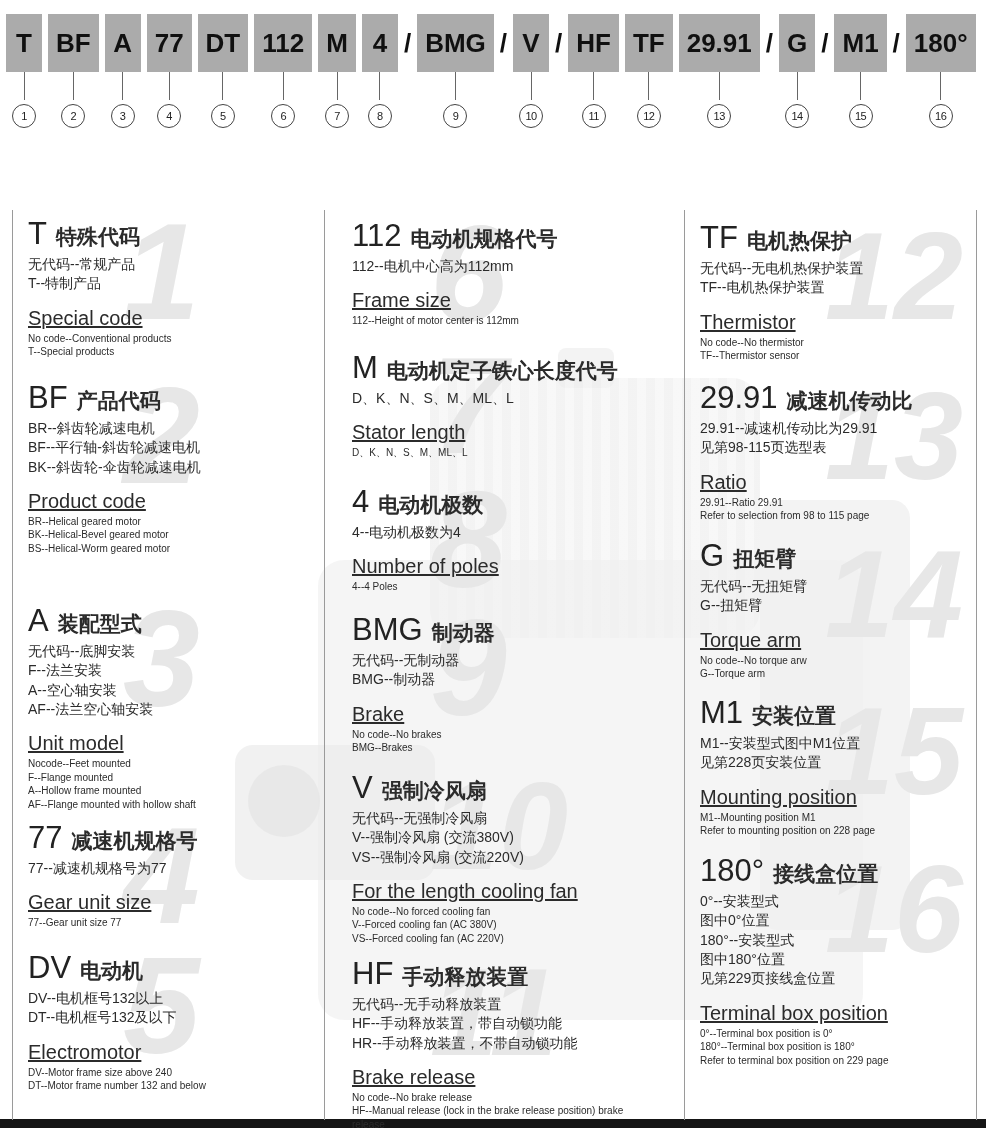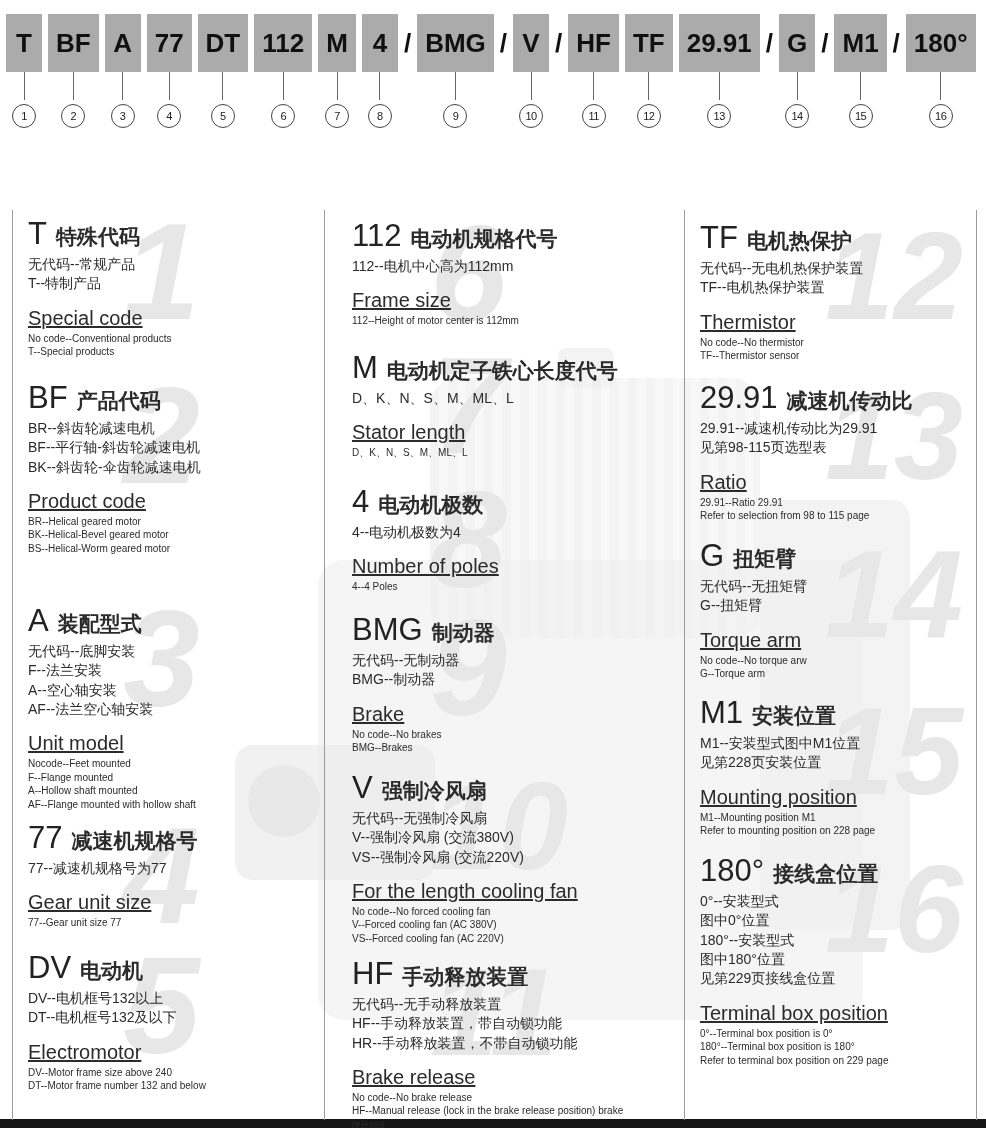--- a/index.html
+++ b/index.html
@@ -193,21 +193,21 @@
           <span class="sec-code">A</span>
           <span class="sec-cn">装配型式</span>
         </div>
         <div class="cn-line">无代码--底脚安装</div>
         <div class="cn-line">F--法兰安装</div>
         <div class="cn-line">A--空心轴安装</div>
         <div class="cn-line">AF--法兰空心轴安装</div>
         <div class="en-title">Unit model</div>
         <div class="en-line">Nocode--Feet mounted</div>
         <div class="en-line">F--Flange mounted</div>
-        <div class="en-line">A--Hollow shaft mounted</div>
+        <div class="en-line">A--Hollow frame mounted</div>
         <div class="en-line">AF--Flange mounted with hollow shaft</div>
       </div>
       <div class="section" style="top: 612px;">
         <div class="ghost g-col0">4</div>
         <div class="sec-head">
           <span class="sec-code">77</span>
           <span class="sec-cn">减速机规格号</span>
         </div>
         <div class="cn-line">77--减速机规格号为77</div>
         <div class="en-title">Gear unit size</div>

